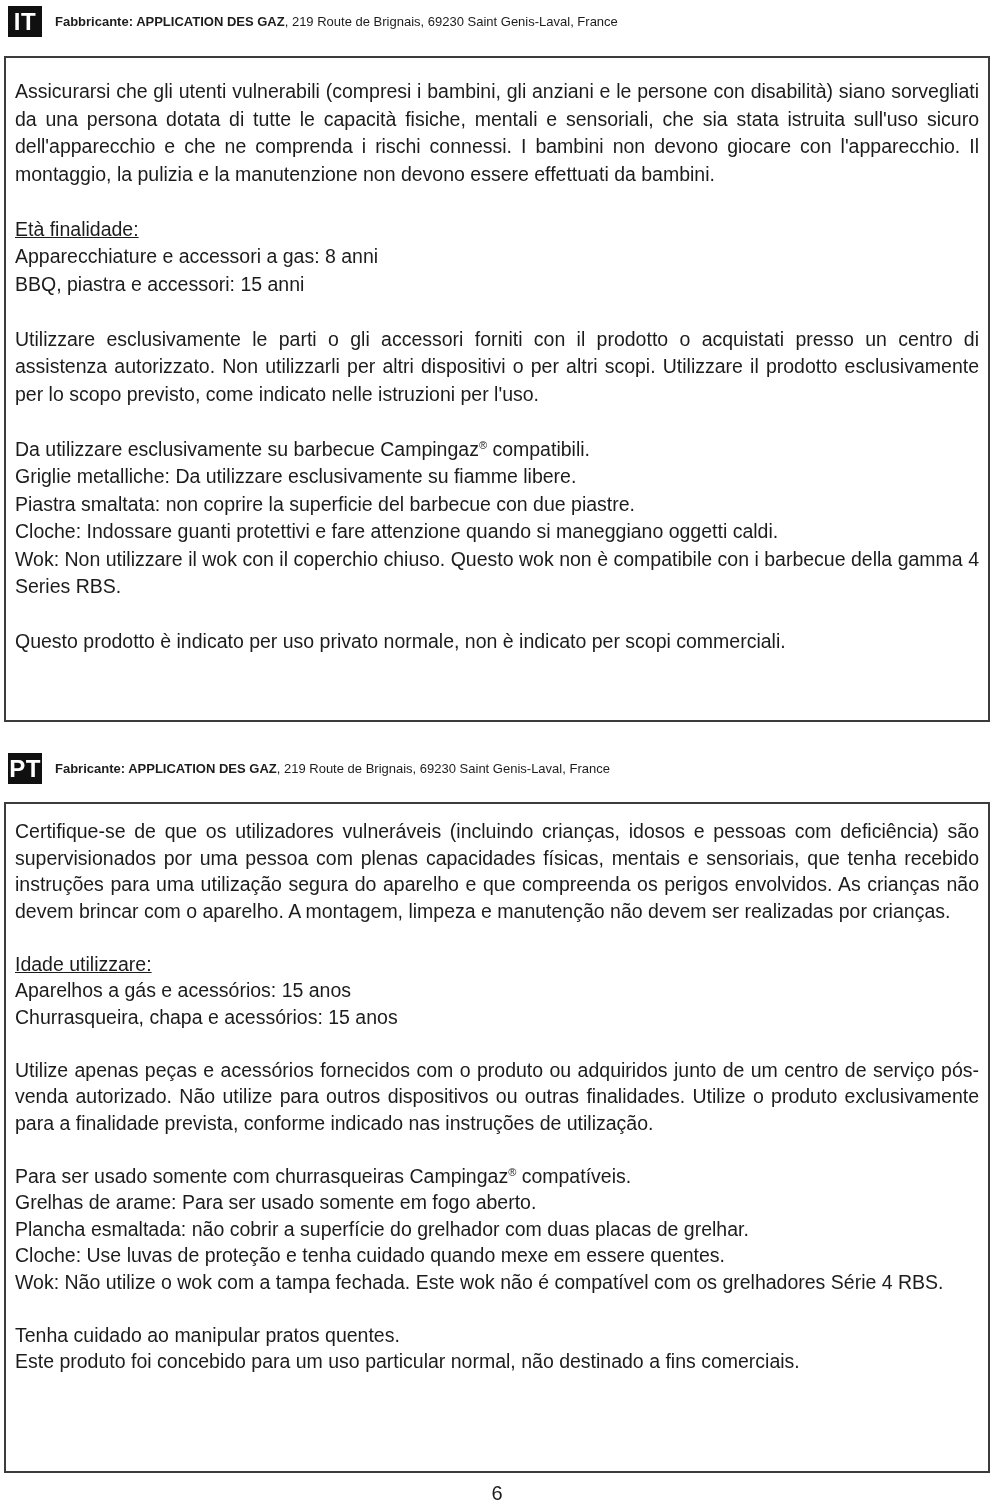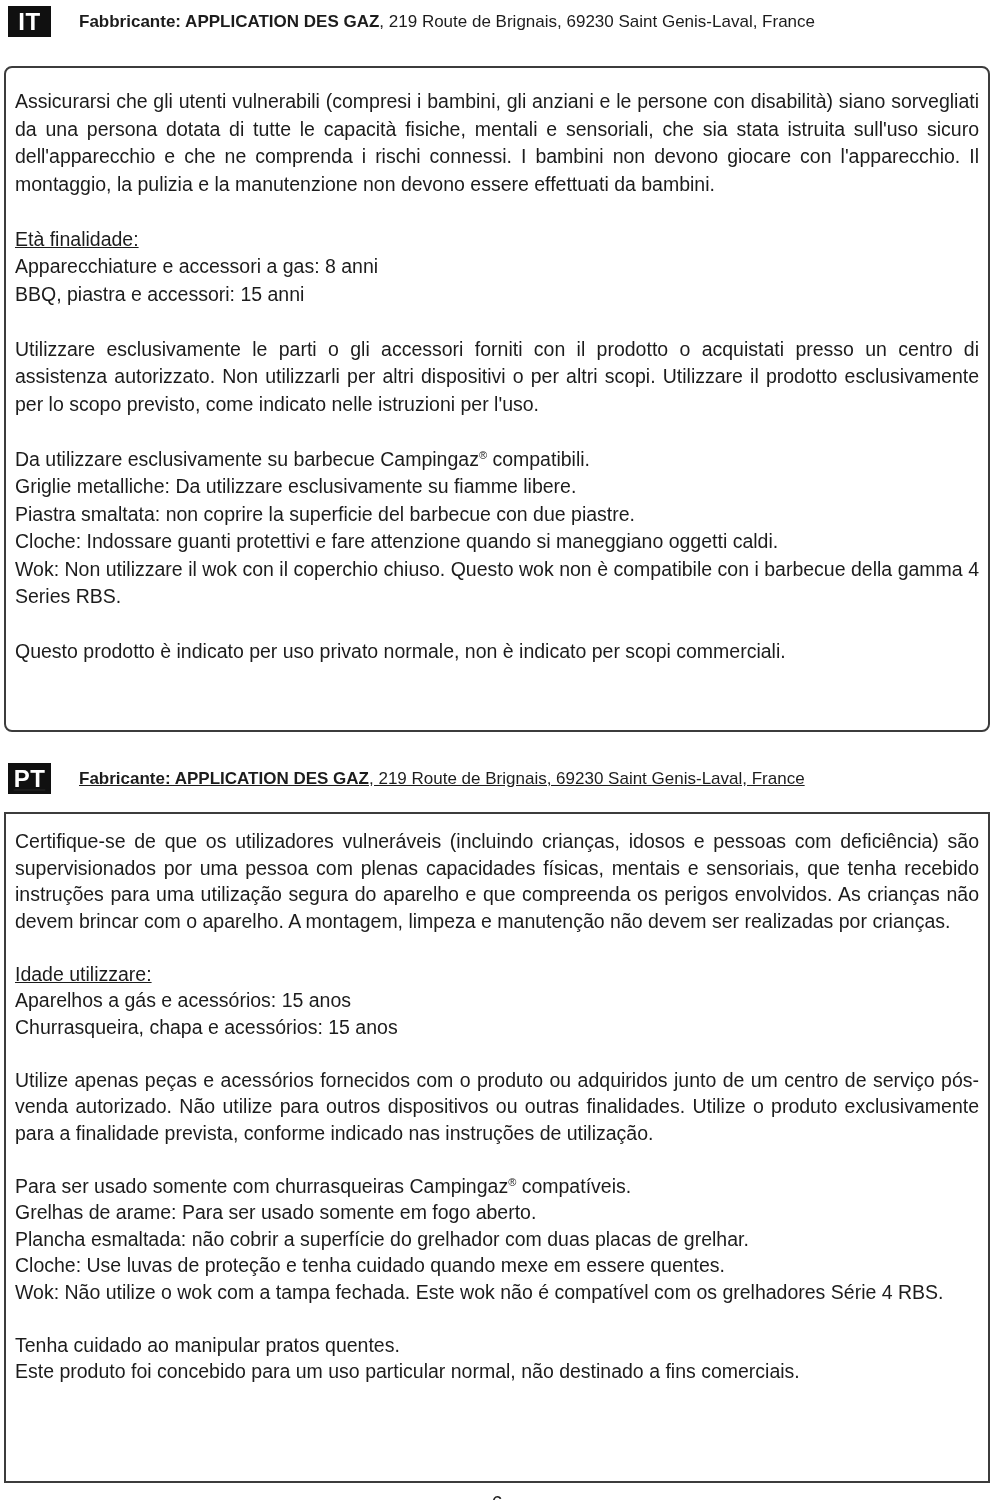--- a/index.html
+++ b/index.html
@@ -8,41 +8,41 @@
     background: #ffffff;
     color: #1c1c1c;
     font-family: "Liberation Sans", sans-serif;
     overflow: hidden;
   }
   .lang-header {
     display: flex; align-items: center;
     padding-left: 8px; padding-right: 8px;
   }
   .lang-header.first { padding-top: 6px; }
-  .lang-header.second { margin-top: 31px; text-decoration: underline; }
+  .lang-header.second { margin-top: 31px; }
   .badge {
     background: #101010; color: #ffffff;
     font-weight: bold; font-size: 24px;
-    width: 43px; height: 31px;
+    width: 34px; height: 31px;
     display: inline-flex; align-items: center; justify-content: center;
     flex: 0 0 auto;
     letter-spacing: 0.5px;
   }
-  .mfr { font-size: 17px; margin-left: 28px; white-space: nowrap; }
+  .mfr { font-size: 13px; margin-left: 13px; white-space: nowrap; }
   .mfr b { font-weight: bold; }
   .box {
     border: 2px solid #3c3c3c;
     margin: 0 4px;
     padding: 20px 9px;
     font-size: 19.5px;
     line-height: 27.5px;
     box-sizing: border-box;
     overflow: hidden;
   }
-  .box.it { margin-top: 29px; height: 666px; border-radius: 8px; }
+  .box.it { margin-top: 19px; height: 666px; }
   .box.pt { margin-top: 18px; height: 671px; line-height: 26.5px; padding-top: 14px; }
   .box p { margin: 0; }
   .para { text-align: justify; }
   .underline { text-decoration: underline; }
   .spacer { height: 27.5px; }
   .box.pt .spacer { height: 26.5px; }
   sup.reg { font-size: 11px; vertical-align: super; line-height: 0; }
   .page-footer {
     margin-top: 9px;
     text-align: center;

